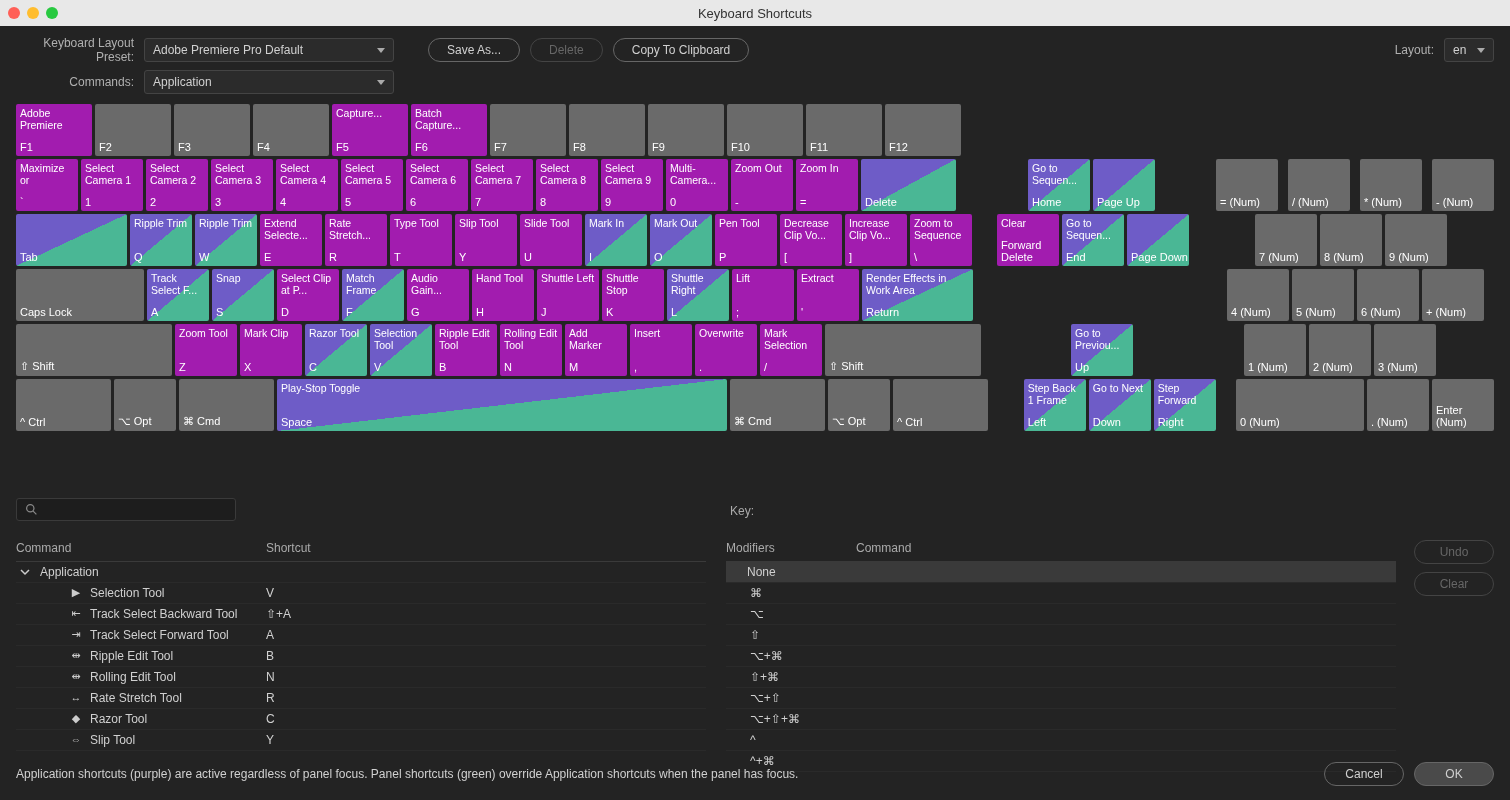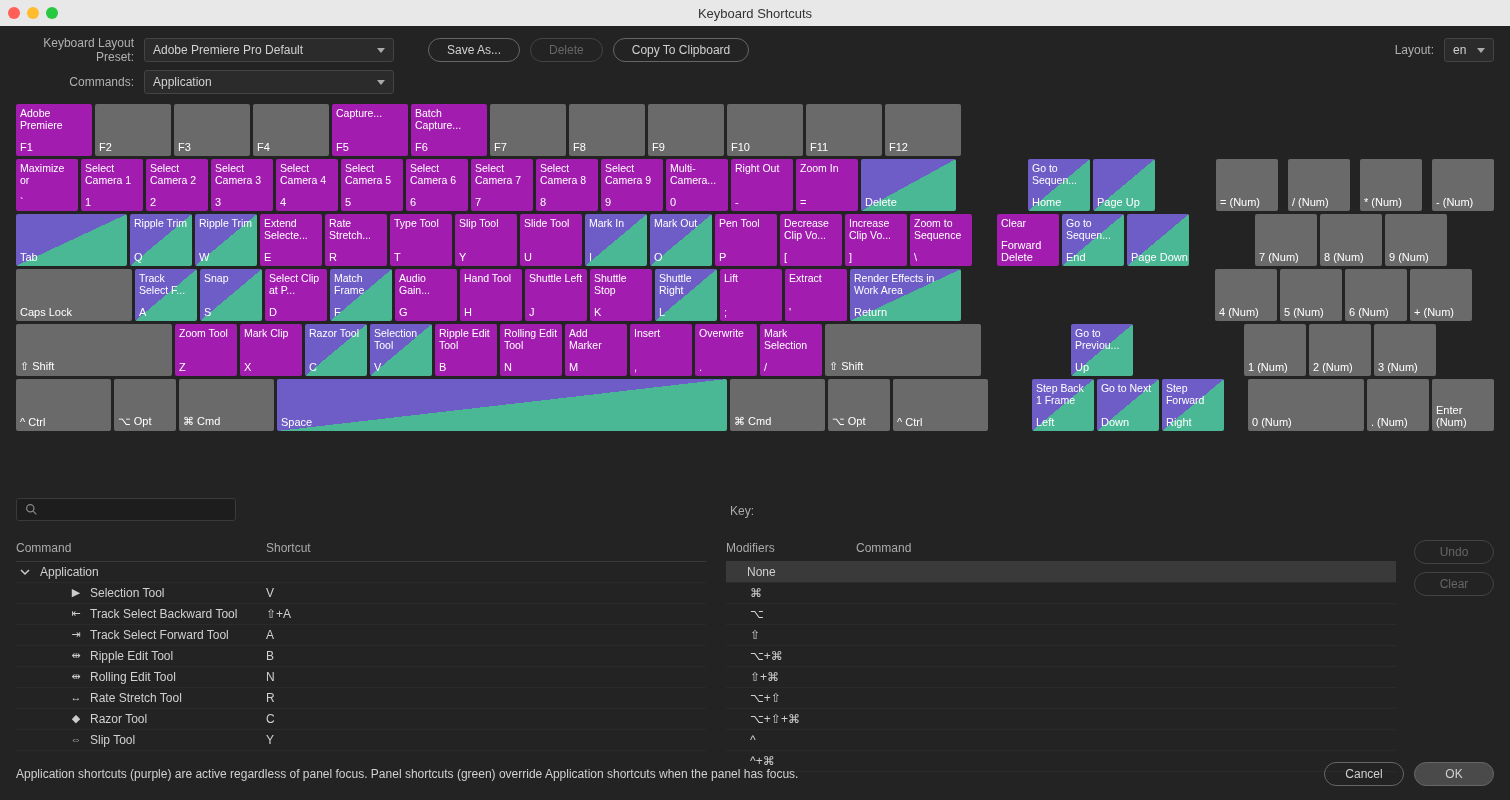--- a/index.html
+++ b/index.html
@@ -17,21 +17,21 @@
 .chev::after{content:"";border-left:4px solid transparent;border-right:4px solid transparent;border-top:5px solid #aaa;margin-left:8px;}
 .btn{background:transparent;border:1px solid #666;color:#d0d0d0;padding:4px 18px;border-radius:12px;font-size:12px;cursor:pointer;}
 .btn.dis{color:#666;border-color:#444;}
 .row2{display:flex;align-items:center;padding:0 16px 10px;gap:10px;}
 .kbarea{padding:0 16px;}
 .krow{display:flex;gap:3px;margin-bottom:3px;}
 .key{height:52px;background:#6a6a6a;border-radius:2px;position:relative;font-size:11px;color:#fff;overflow:hidden;flex-shrink:0;}
 .key.w1{width:62px;}
 .key.w15{width:95px;}
 .key.w175{width:111px;}
-.key.w2{width:116px;}
+.key.w2{width:128px;}
 .key.w225{width:156px;}
 .key.w6{width:450px;}
 .key.purple{background:#a21caf;}
 .key.half{background:linear-gradient(to bottom right,#6e5cc7 0%,#6e5cc7 50%,#4ab795 50%,#4ab795 100%);}
 .key .cmd{position:absolute;top:3px;left:4px;right:4px;font-size:10.5px;line-height:1.15;color:#fff;}
 .key .kl{position:absolute;bottom:3px;left:4px;font-size:11px;color:#fff;}
 .bottom{position:absolute;left:0;right:0;top:498px;padding:0 16px;}
 .search{width:220px;background:#1d1d1d;border:1px solid #3a3a3a;border-radius:3px;padding:4px 8px;display:flex;align-items:center;gap:6px;color:#888;}
 .hdr{display:flex;padding:6px 0;color:#aaa;font-size:12px;border-bottom:1px solid #3a3a3a;}
 .cell1{width:250px;}
@@ -162,21 +162,21 @@
         </div>
         <div class="key purple w1">
           <div class="cmd">Select Camera 9</div>
           <div class="kl">9</div>
         </div>
         <div class="key purple w1">
           <div class="cmd">Multi-Camera...</div>
           <div class="kl">0</div>
         </div>
         <div class="key purple w1">
-          <div class="cmd">Right Out</div>
+          <div class="cmd">Zoom Out</div>
           <div class="kl">-</div>
         </div>
         <div class="key purple w1">
           <div class="cmd">Zoom In</div>
           <div class="kl">=</div>
         </div>
         <div class="key half w15">
           <div class="kl">Delete</div>
         </div>
       </div>
@@ -435,20 +435,21 @@
         <div class="key  w15">
           <div class="kl">^ Ctrl</div>
         </div>
         <div class="key  w1">
           <div class="kl">⌥ Opt</div>
         </div>
         <div class="key  w15">
           <div class="kl">⌘ Cmd</div>
         </div>
         <div class="key half w6">
+          <div class="cmd">Play-Stop Toggle</div>
           <div class="kl">Space</div>
         </div>
         <div class="key  w15">
           <div class="kl">⌘ Cmd</div>
         </div>
         <div class="key  w1">
           <div class="kl">⌥ Opt</div>
         </div>
         <div class="key  w15">
           <div class="kl">^ Ctrl</div>

